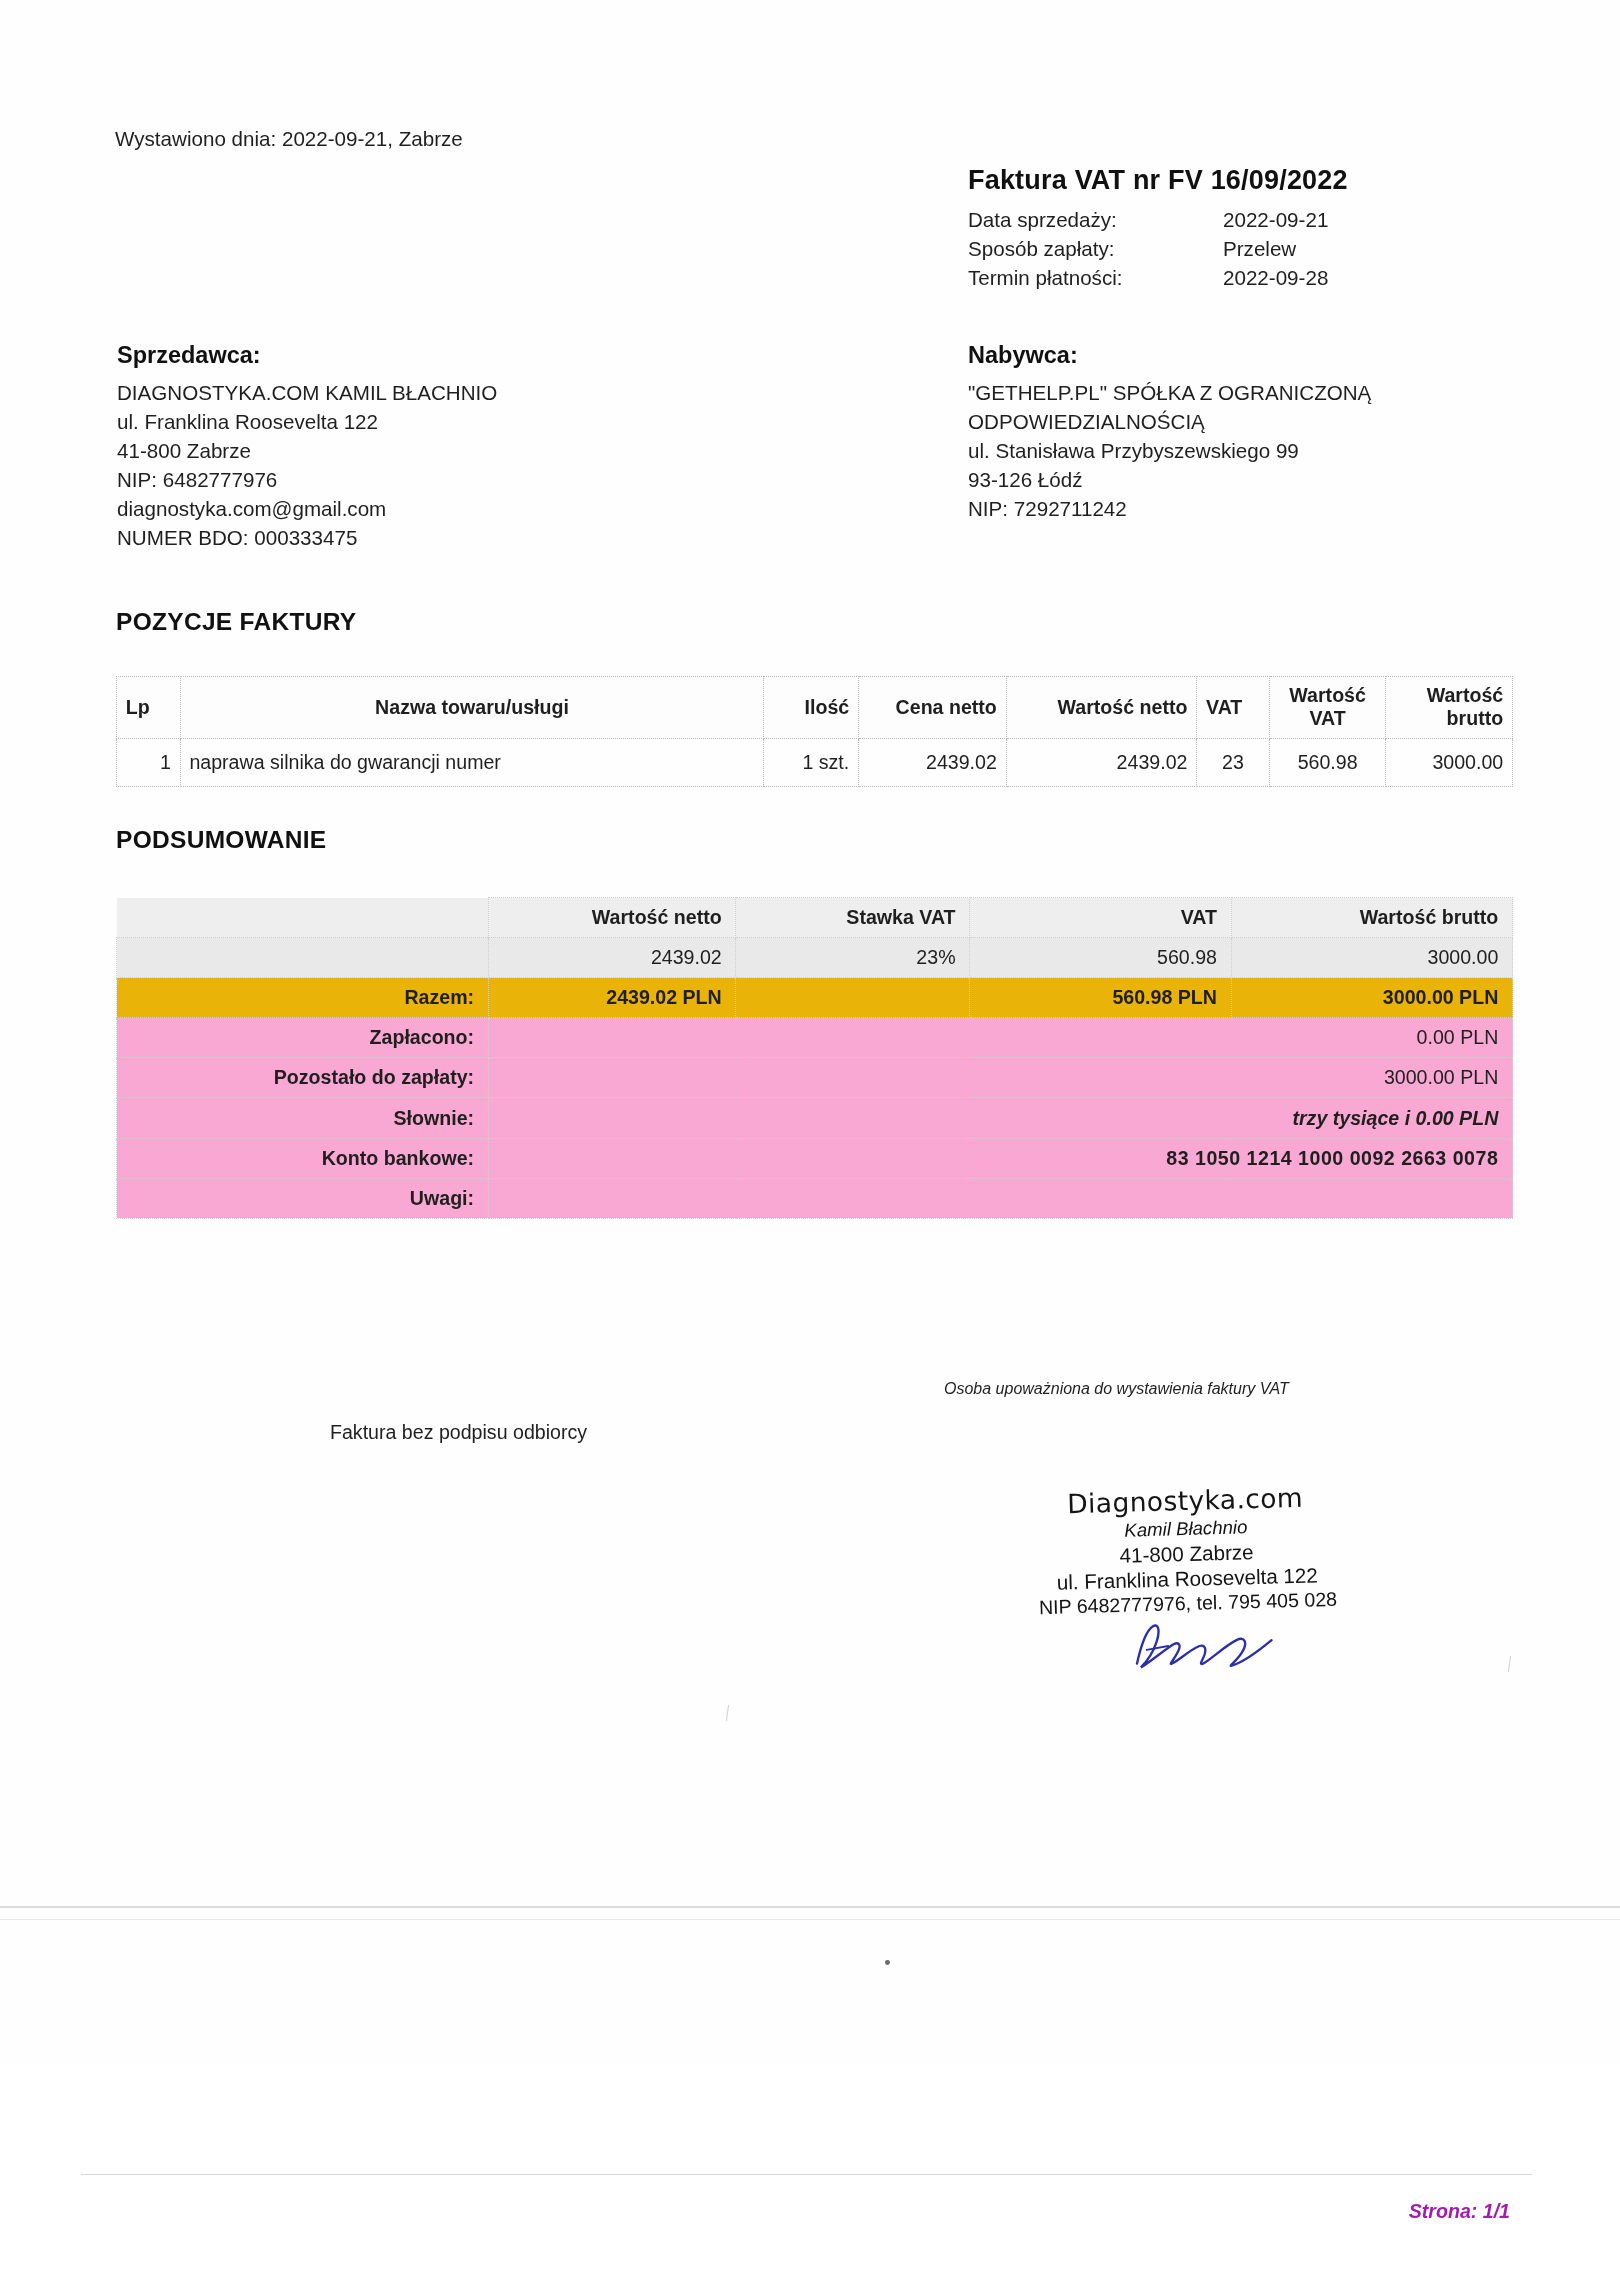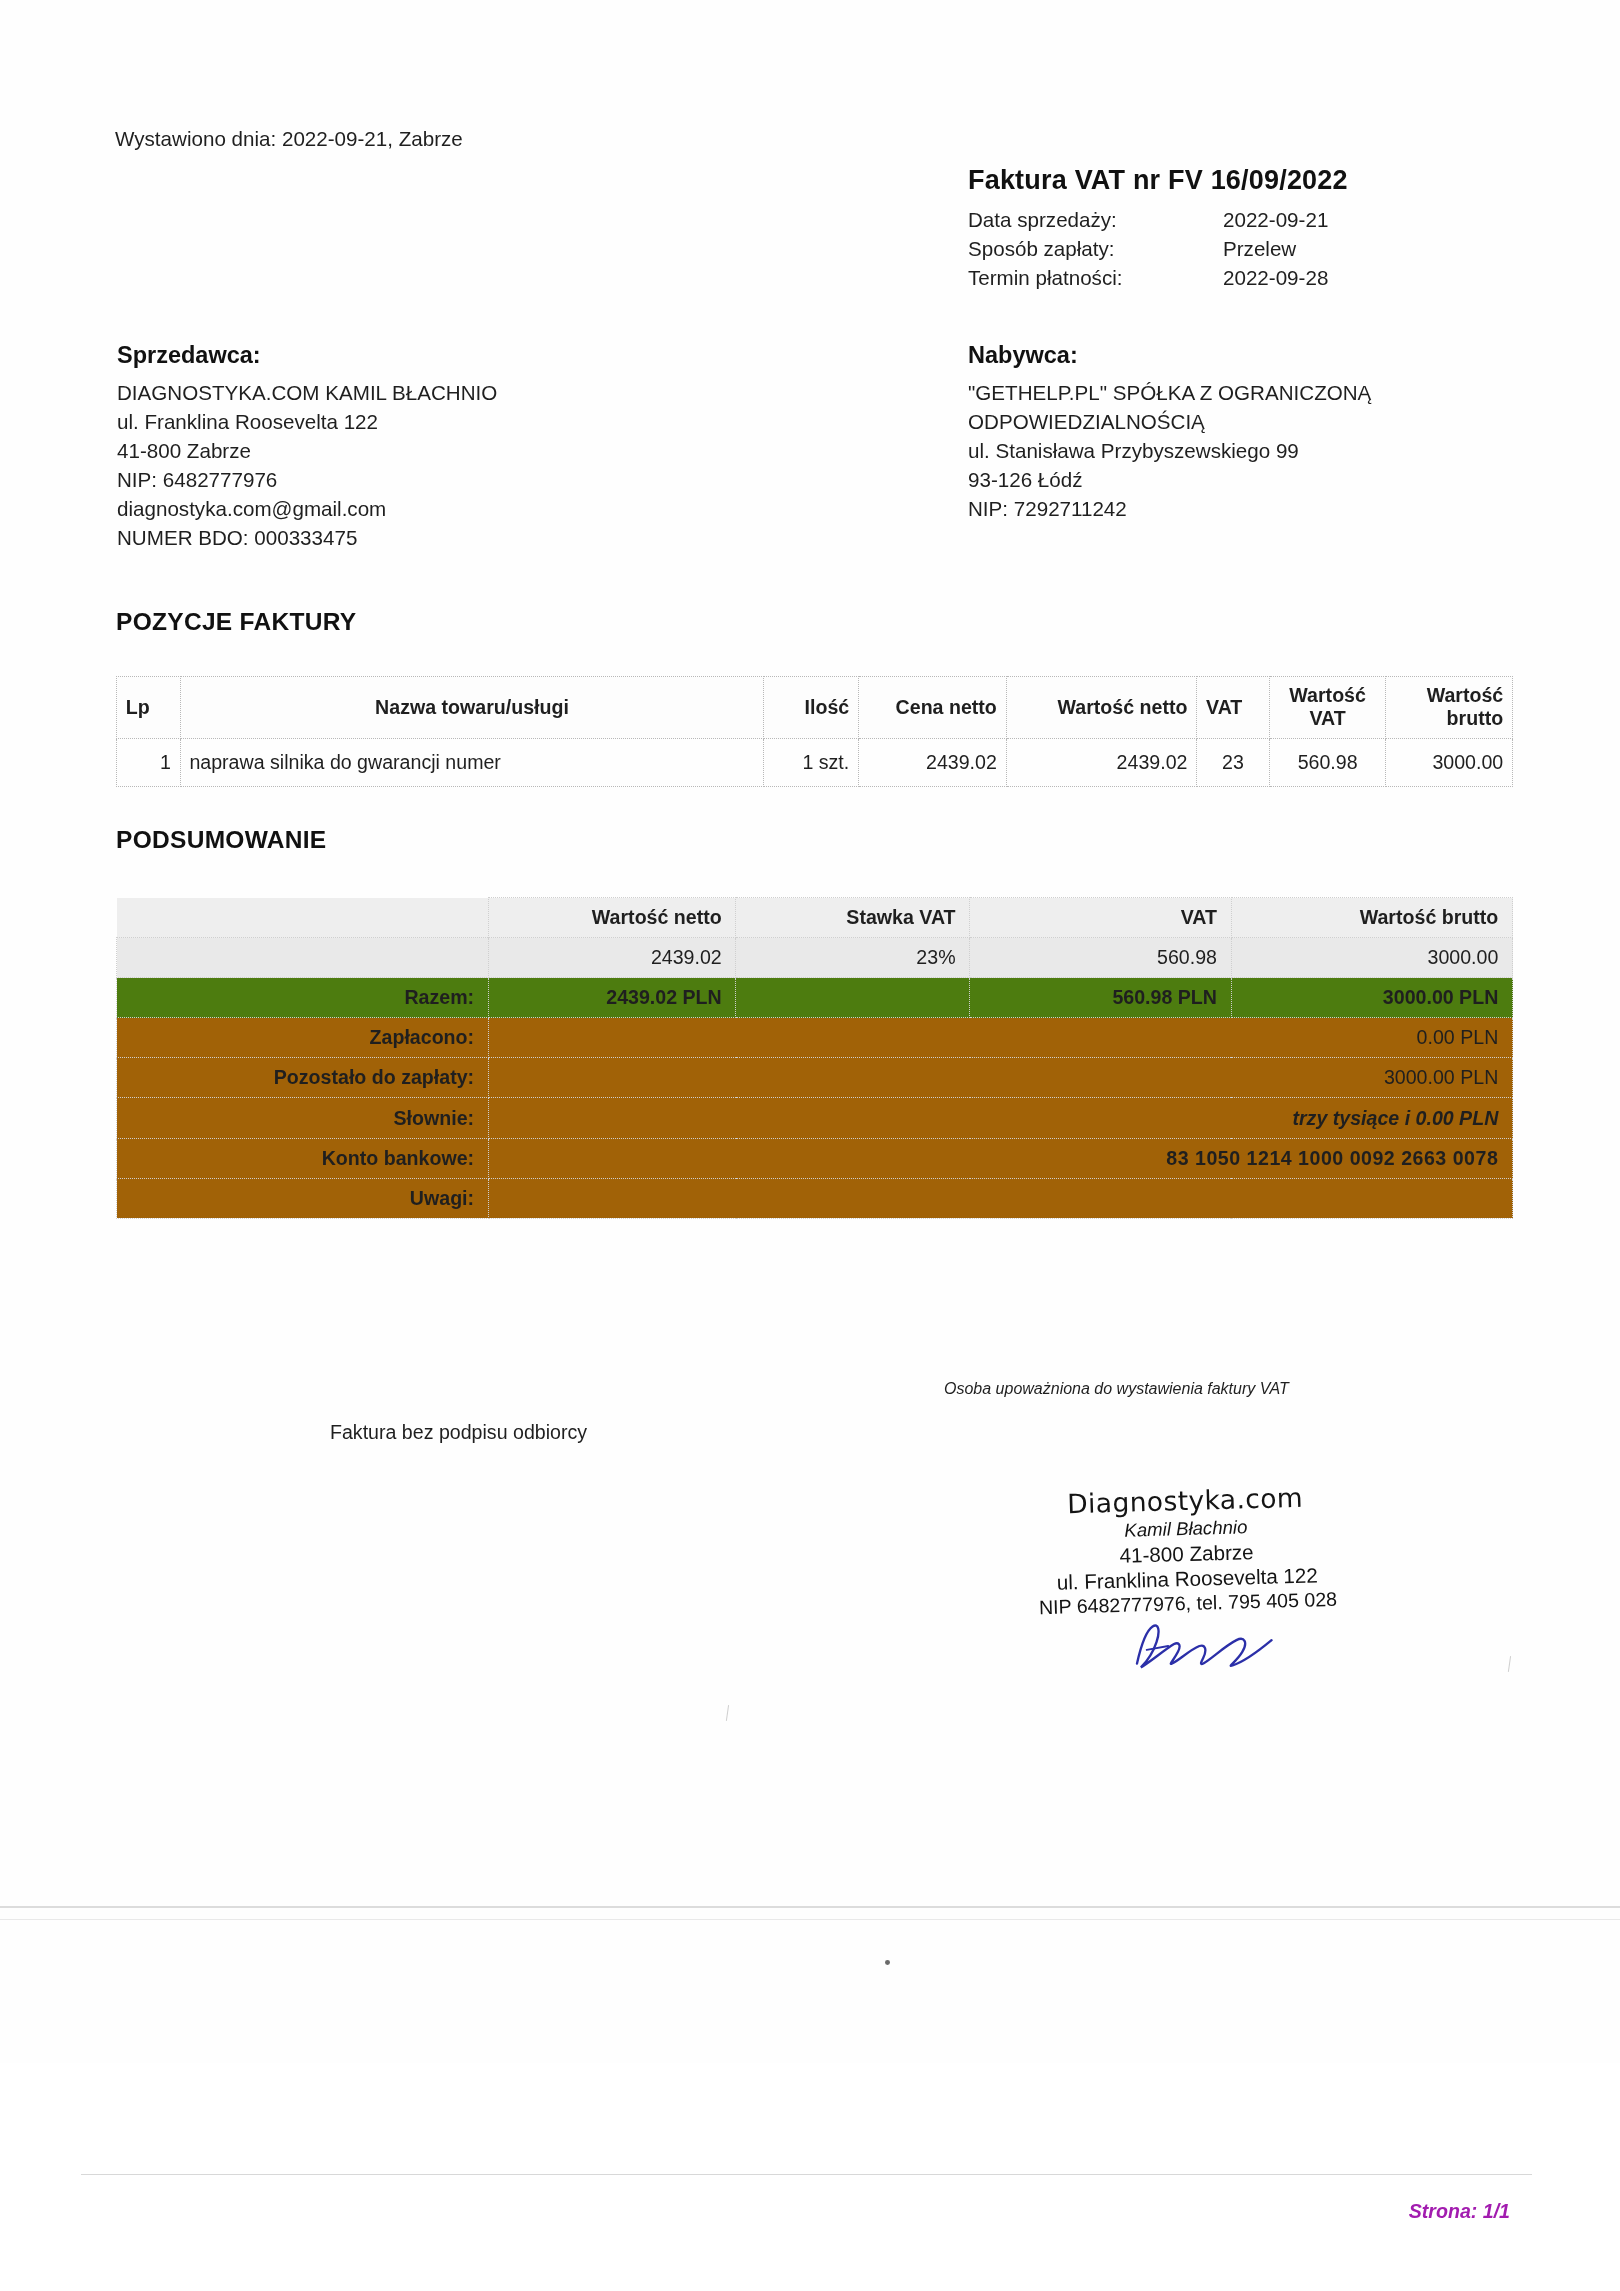--- a/index.html
+++ b/index.html
@@ -137,22 +137,22 @@
     height: 23.5px;
   }
   .sum-table thead th {
     font-weight: bold;
     text-align: right;
     background: #eeeeee;
     border: 1px dotted #cfcfcf;
   }
   .sum-table thead th.blank { background: #eeeeee; border: none; }
   .sum-table tr.values td { background: #e9e9e9; text-align: right; }
-  .sum-table tr.totals td { background: #4d7c0f; font-weight: bold; text-align: right; }
-  .sum-table tr.line td { background: #a16207; text-align: right; }
+  .sum-table tr.totals td { background: #eab308; font-weight: bold; text-align: right; }
+  .sum-table tr.line td { background: #f9a8d4; text-align: right; }
   .sum-table tr.line td.lbl,
   .sum-table tr.totals td.lbl { font-weight: bold; text-align: right; }
   .sum-table td.w1 { width: 353px; }
   .sum-table td.w2 { width: 225px; }
   .sum-table td.w3 { width: 211px; }
   .sum-table td.w4 { width: 240px; }
   .sum-table td.w5 { width: 260px; }
   .sum-table .italic { font-style: italic; font-weight: bold; }
   .sum-table .mono-ish { letter-spacing: 0.5px; font-weight: bold; }
 

